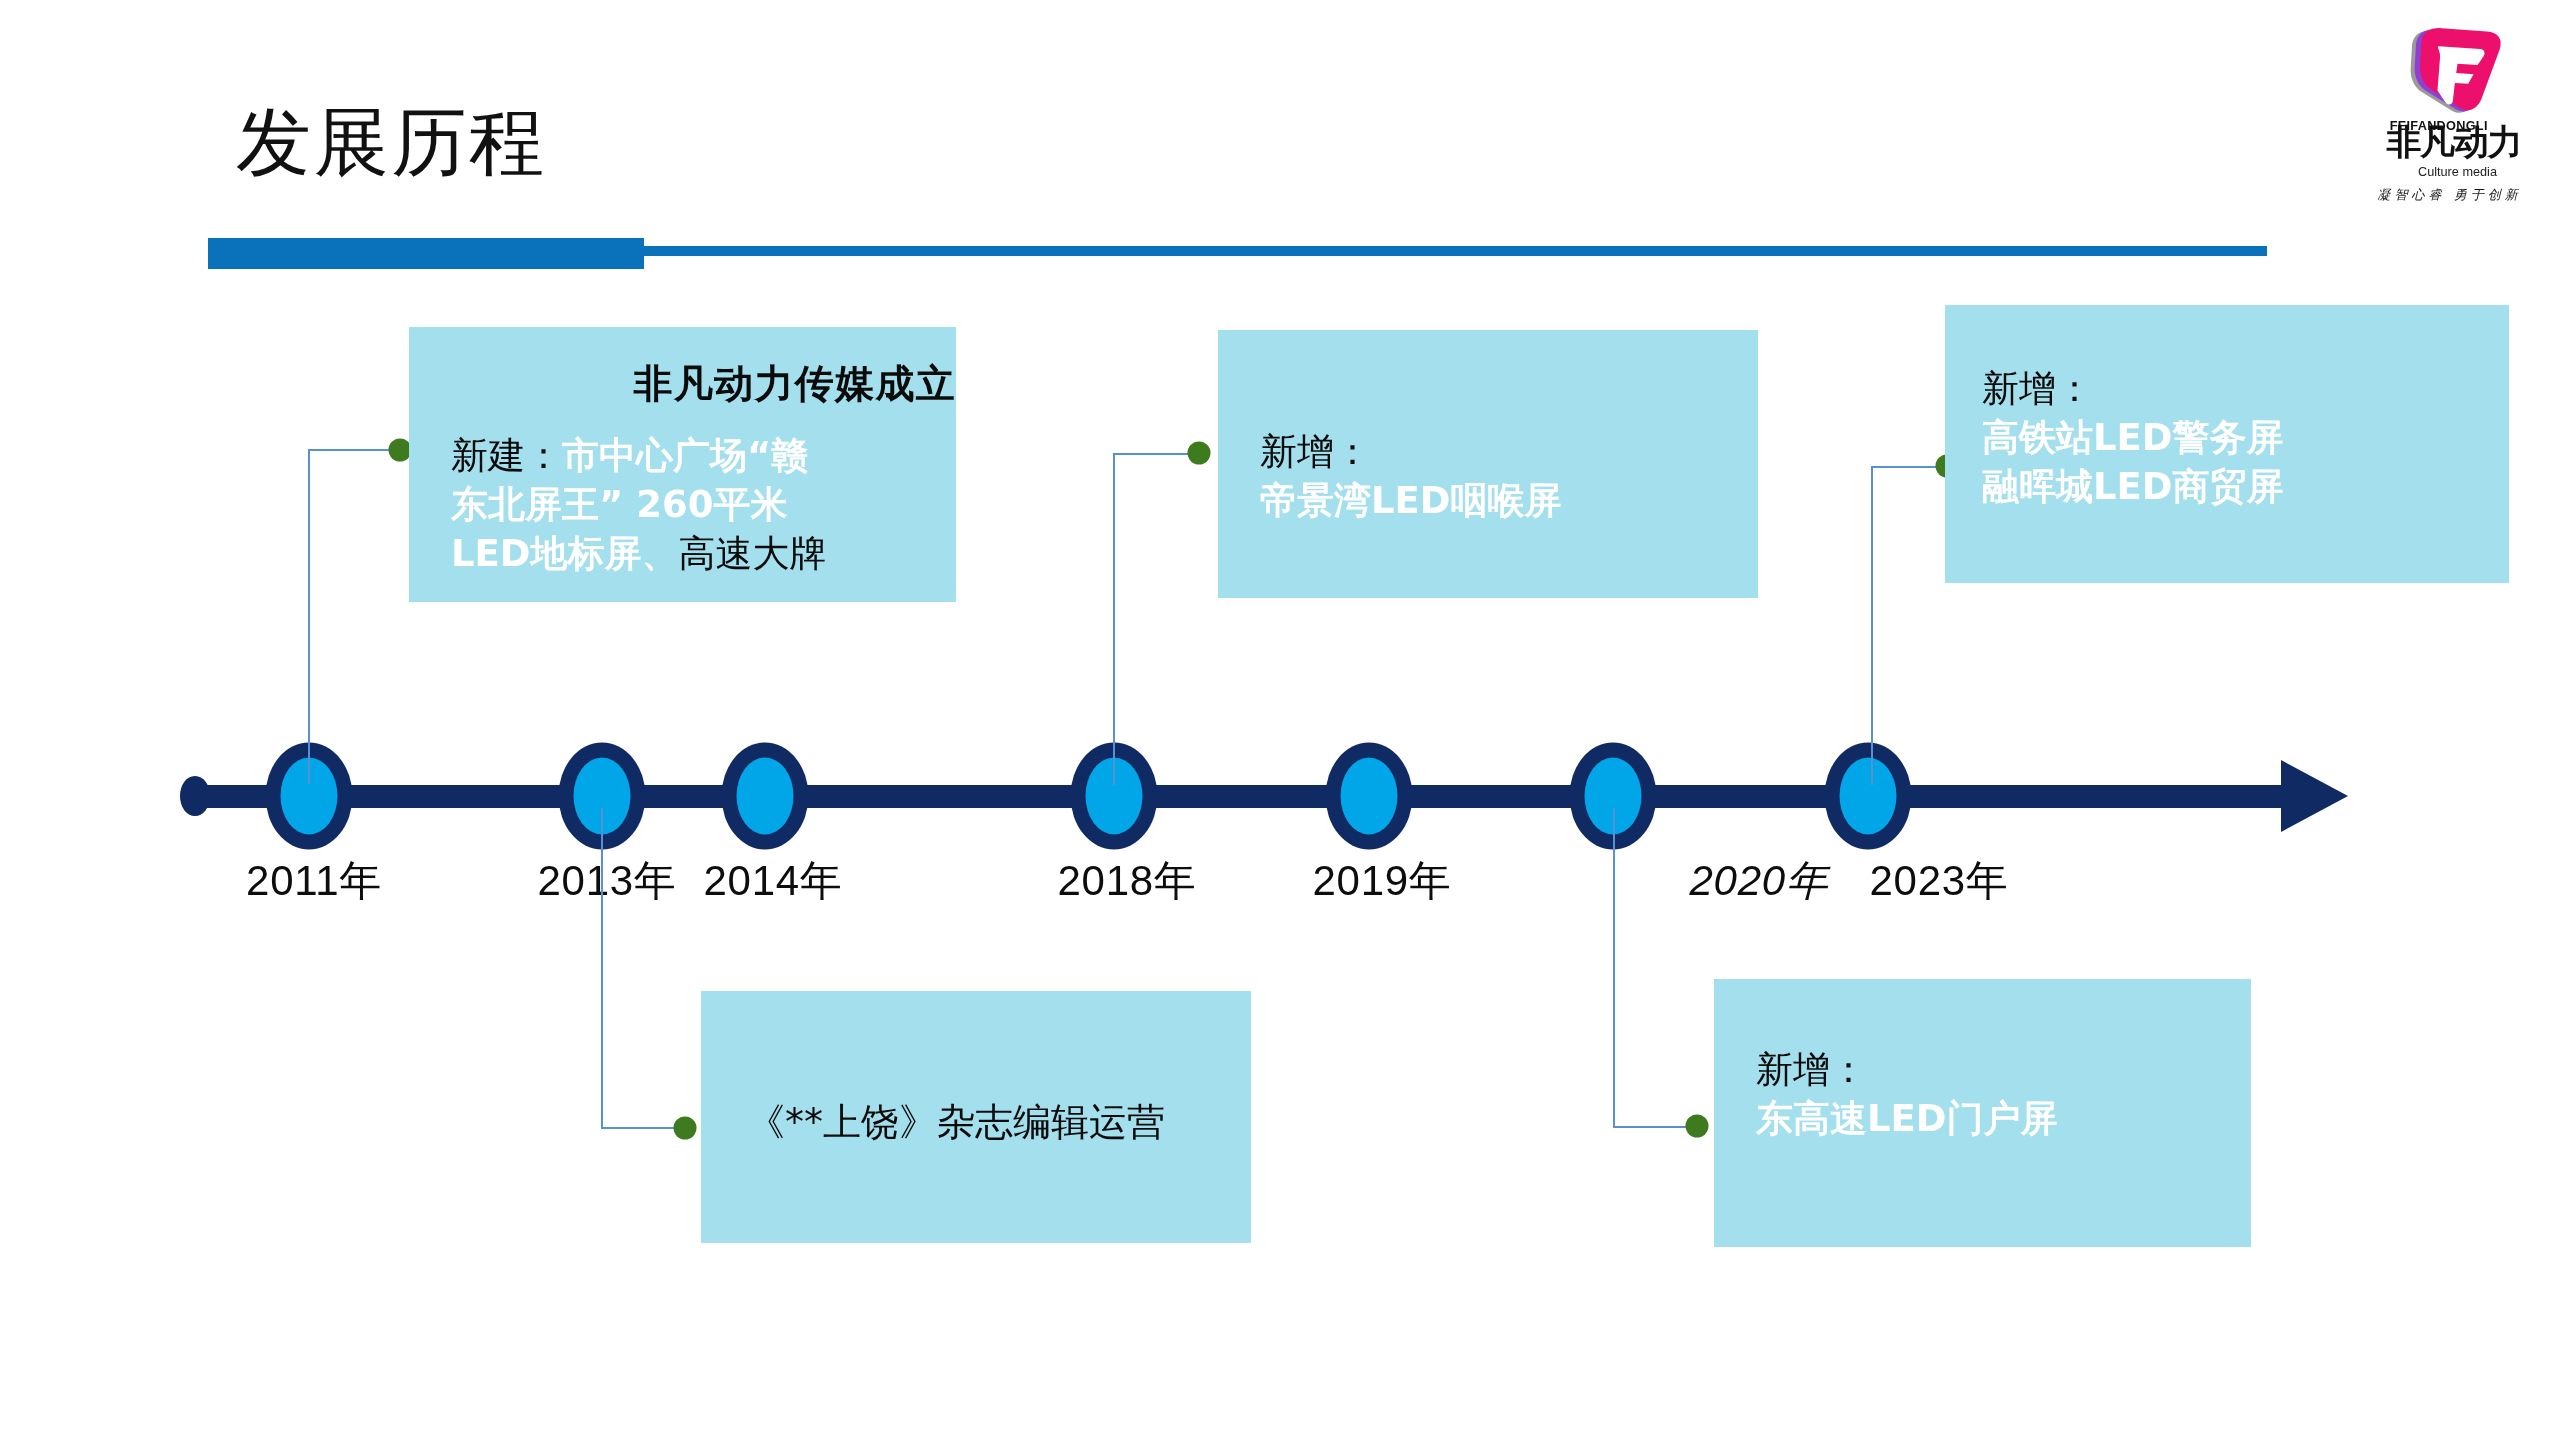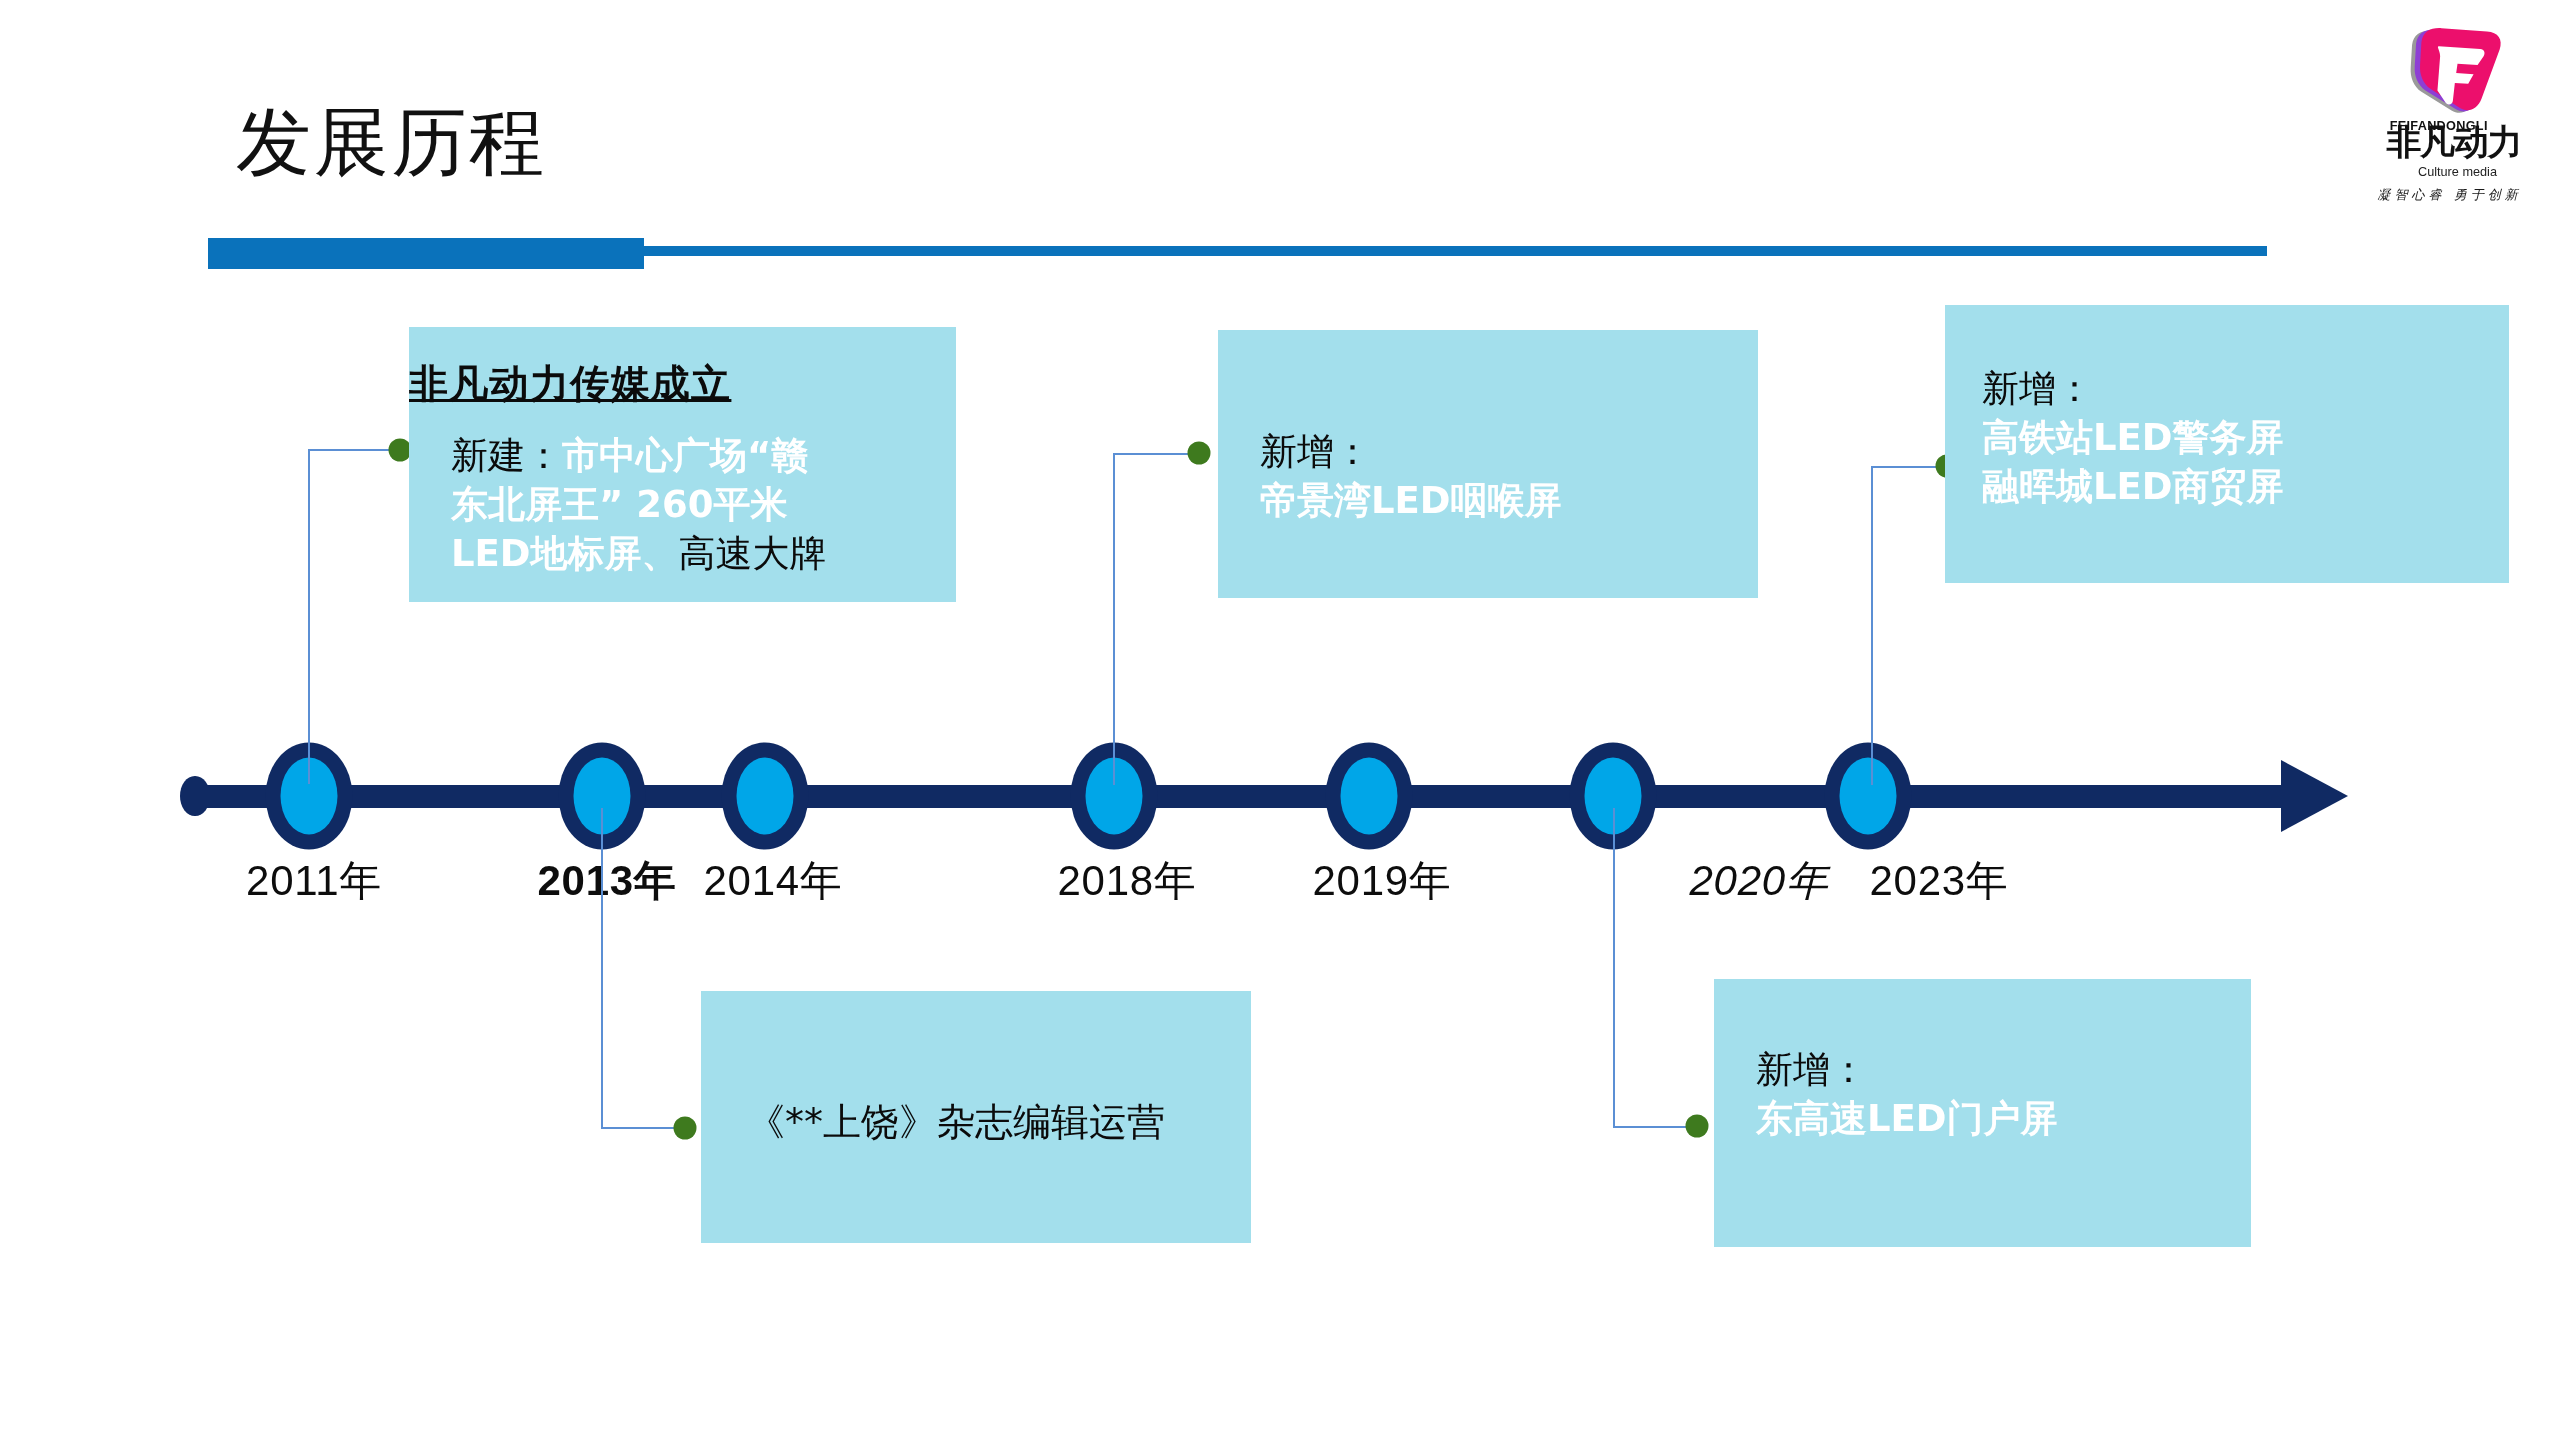--- a/index.html
+++ b/index.html
@@ -189,23 +189,22 @@
   .card-shadow {
     position: absolute;
     background: linear-gradient(to right, #8e8e8e 0%, #b7b7b7 35%, #e2e2e2 72%, #f7f7f7 100%);
     border-bottom-left-radius: 100% 95%;
     border-bottom-right-radius: 6% 100%;
     z-index: -1;
   }
   .card-title {
     font-weight: bold;
     color: #0b0b0b;
-    text-align: left;
+    text-align: right;
     font-family: "DejaVu Sans", "Liberation Sans", sans-serif;
-    text-decoration: underline;
   }
   .card-body {
     color: #0b0b0b;
     font-family: "DejaVu Sans", "Liberation Sans", sans-serif;
   }
   .hl {
     color: #ffffff;
     font-weight: bold;
   }
   .lbl {
@@ -243,21 +242,21 @@
 
   <div class="node" style="left:309px; top:796px;"></div>
   <div class="node" style="left:602px; top:796px;"></div>
   <div class="node" style="left:765px; top:796px;"></div>
   <div class="node" style="left:1114px; top:796px;"></div>
   <div class="node" style="left:1369px; top:796px;"></div>
   <div class="node" style="left:1613px; top:796px;"></div>
   <div class="node" style="left:1868px; top:796px;"></div>
 
   <div class="year-label" style="left:314px; top:853px;">2011年</div>
-  <div class="year-label" style="left:607px; top:853px;font-weight:bold;">2013年</div>
+  <div class="year-label" style="left:607px; top:853px;">2013年</div>
   <div class="year-label" style="left:773px; top:853px;">2014年</div>
   <div class="year-label" style="left:1127px; top:853px;">2018年</div>
   <div class="year-label" style="left:1382px; top:853px;">2019年</div>
   <div class="year-label" style="left:1759px; top:853px;font-style:italic;">2020年</div>
   <div class="year-label" style="left:1939px; top:853px;">2023年</div>
 
   <div class="conn-v" style="left:308px; top:449px; height:335px;"></div>
   <div class="conn-h" style="left:308px; top:449px; width:84px;"></div>
   <div class="conn-dot" style="left:400px; top:450px;"></div>
 

